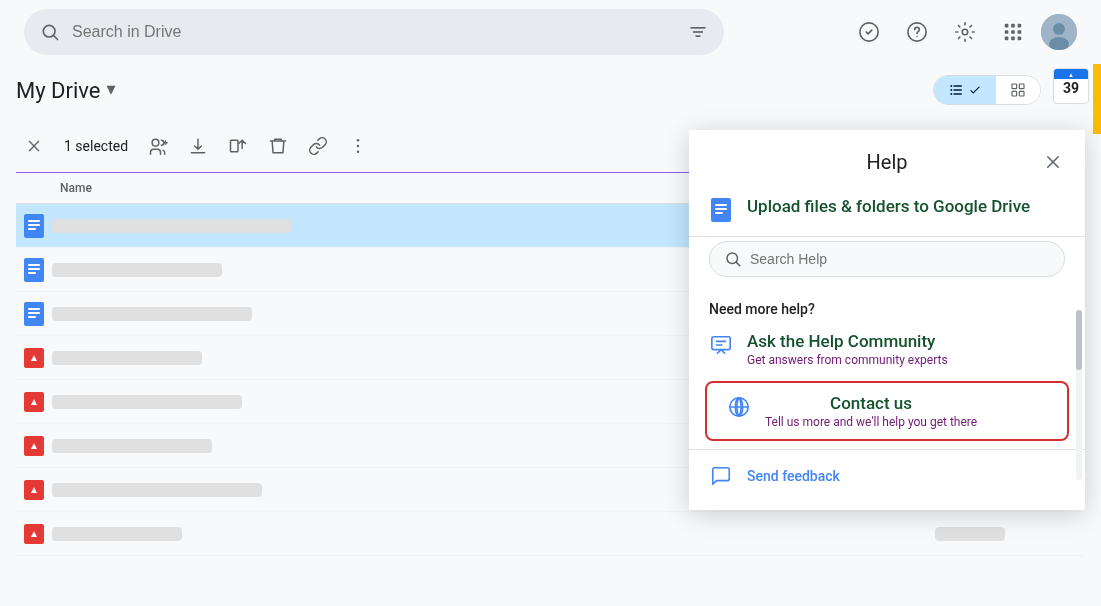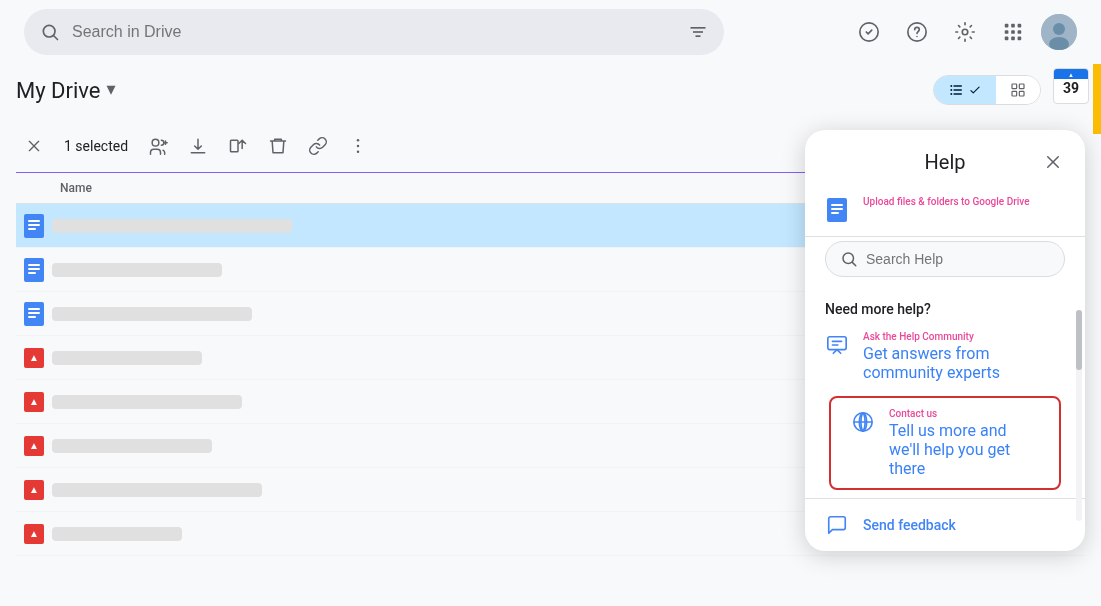--- a/index.html
+++ b/index.html
@@ -228,26 +228,26 @@
       justify-content: center;
       color: white;
       font-size: 10px;
     }
 
     
     .help-panel {
       position: absolute;
       top: 130px;
       right: 16px;
-      width: 280px;
+      width: 396px;
       background: white;
-      border-radius: 20px;
+      border-radius: 0;
       box-shadow: 0 4px 24px rgba(0,0,0,0.18);
       z-index: 100;
-      padding: 0 0 4px 0;
+      padding: 0 0 12px 0;
       overflow: hidden;
     }
     .help-header {
       display: flex;
       align-items: center;
       justify-content: center;
       padding: 20px 20px 12px;
       position: relative;
     }
     .help-title {
@@ -284,27 +284,27 @@
       color: #4285f4;
       flex-shrink: 0;
       margin-top: 2px;
       display: flex;
       align-items: center;
       justify-content: center;
       font-size: 18px;
     }
     .help-item-text {}
     .help-item-title {
-      font-size: 10px;
-      color: #ec4899;
+      font-size: 17px;
+      color: #14532d;
       font-weight: 500;
     }
     .help-item-desc {
-      font-size: 16px;
-      color: #3b82f6;
+      font-size: 12px;
+      color: #701a75;
       margin-top: 2px;
     }
     .help-search {
       margin: 4px 20px 12px;
       display: flex;
       align-items: center;
       border: 1.5px solid #dadce0;
       border-radius: 24px;
       padding: 8px 14px;
       gap: 8px;
@@ -320,21 +320,22 @@
     }
     .need-more {
       padding: 12px 20px 4px;
       font-size: 14px;
       color: #202124;
       font-weight: 500;
     }
     .contact-item {
       border: 2px solid #d32f2f;
       border-radius: 8px;
-      margin: 4px 24px;
+      margin: 4px 16px;
+      text-align: center;
     }
     .help-divider {
       height: 1px;
       background: #e0e0e0;
       margin: 4px 0;
     }
     .send-feedback {
       display: flex;
       align-items: center;
       gap: 14px;

